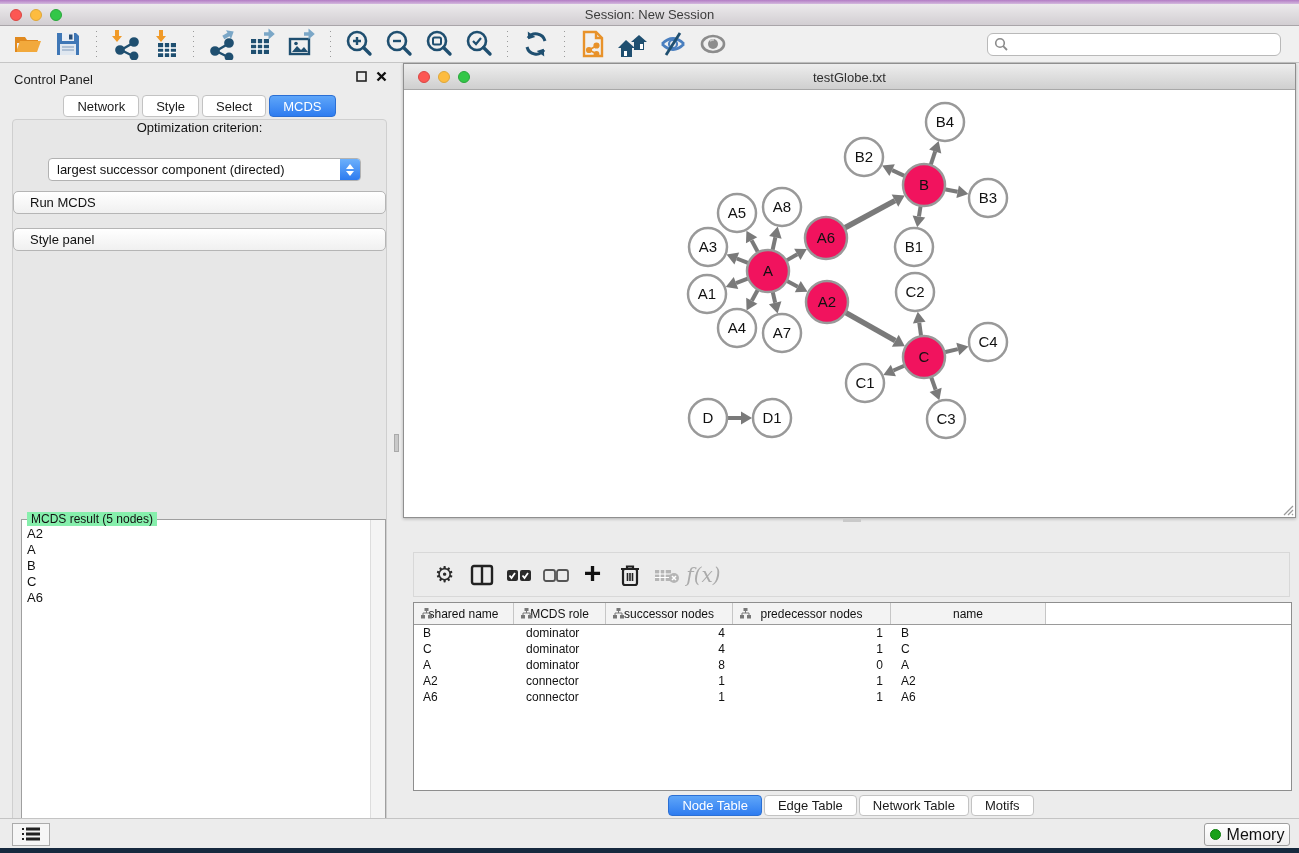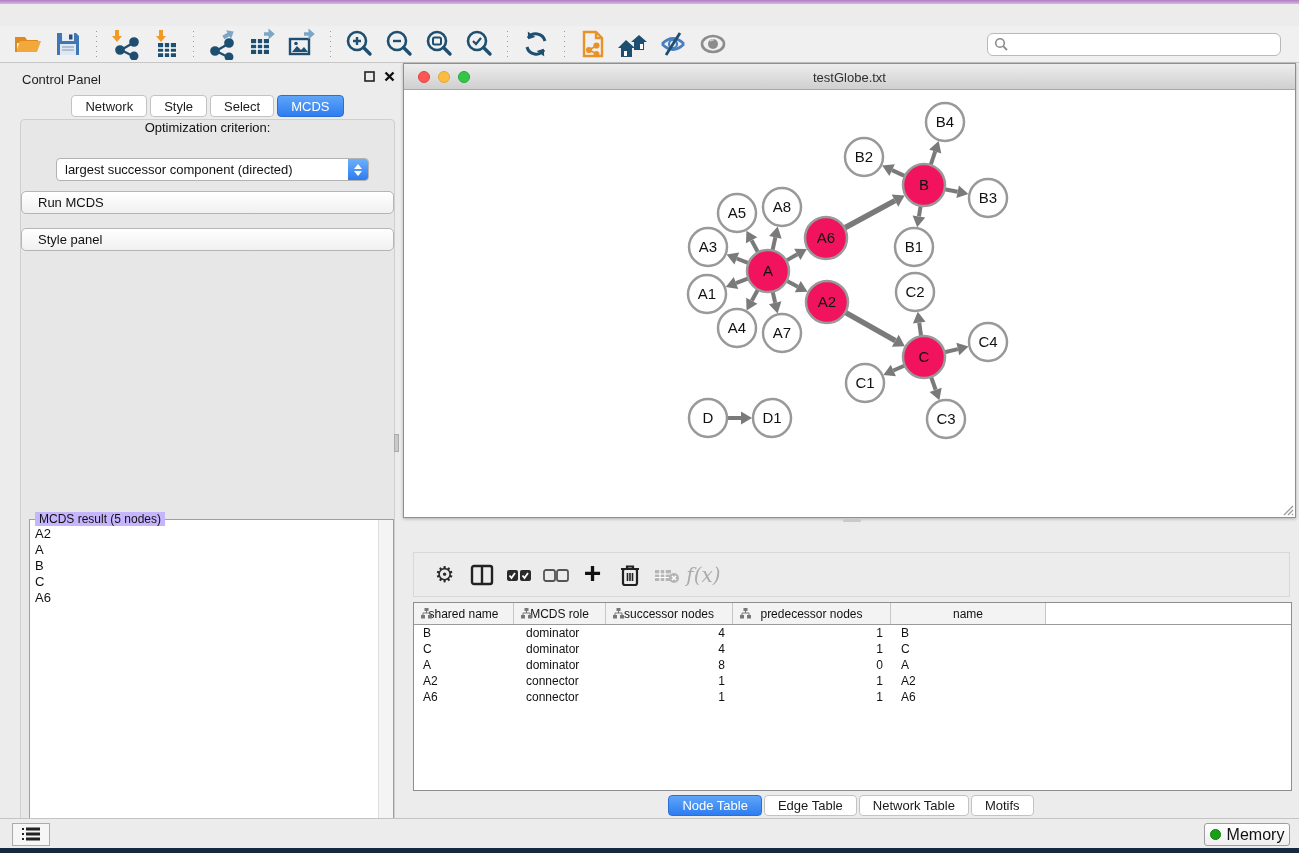--- a/index.html
+++ b/index.html
@@ -30,21 +30,21 @@
   .tsep { width:1px; height:26px; margin:0 8px;
           background-image:linear-gradient(#9a9a9a 30%, transparent 0);
           background-size:1px 5px; background-repeat:repeat-y; }
   .searchbox { margin-left:auto; margin-right:10px; width:294px; height:23px; background:#fff;
                border:1px solid #b9b9b9; border-radius:6px; display:flex; align-items:center;
                padding:0 6px; }
   .searchbox input { border:none; outline:none; flex:1; font-size:12px; margin-left:4px;
                      font-family:"Liberation Sans",sans-serif; background:transparent; }
 
   
-  .control-panel { position:absolute; left:12px; top:59px; width:391px; height:759px; }
+  .control-panel { position:absolute; left:4px; top:59px; width:391px; height:759px; }
   .panel-head { position:relative; height:30px; }
   .panel-head .ptitle { position:absolute; left:10px; top:9px; font-size:13px; color:#1d1d1d; }
   .panel-head .pbtns { position:absolute; right:8px; top:8px; display:flex; gap:9px; align-items:center; }
   .cp-tabs { display:flex; justify-content:center; gap:3px; margin-top:2px; }
   .tab-btn { height:22px; padding:0 13px; font-size:13px; color:#1a1a1a; background:#fff;
              border:1px solid #c3c3c3; border-radius:4px; display:flex; align-items:center; cursor:default; }
   .tab-btn.active { background:linear-gradient(#5fa6f9,#2e7cf0); border-color:#2b6fd4; color:#fff; }
   .cp-inset { position:absolute; left:8px; top:56px; width:375px; height:744px;
               background:#e7e7e7; border:1px solid #cfcfcf; border-radius:4px; }
   .opt-label { text-align:center; font-size:13px; color:#111; }
@@ -57,21 +57,21 @@
   .tri-up   { width:0; height:0; border-left:4px solid transparent; border-right:4px solid transparent;
               border-bottom:5px solid #fff; }
   .tri-down { width:0; height:0; border-left:4px solid transparent; border-right:4px solid transparent;
               border-top:5px solid #fff; }
   .cp-buttons { position:absolute; left:0; width:100%; top:71px; display:flex; justify-content:center; gap:14px;flex-direction:column; }
   .push-btn { height:23px; padding:0 16px; font-size:13px; color:#111; border:1px solid #b5b5b5;
               border-radius:5px; background:linear-gradient(#ffffff,#f0f0f0); display:flex;
               align-items:center; cursor:default; }
   .result-box { position:absolute; left:8px; top:399px; width:365px; height:333px;
                 border:1px solid #9f9f9f; background:#fff; }
-  .result-legend { position:absolute; left:5px; top:-8px; background:#c4b5fd; padding:0 4px;
+  .result-legend { position:absolute; left:5px; top:-8px; background:#86efac; padding:0 4px;
                    font-size:12px; color:#111; }
   .result-list { position:absolute; left:1px; top:6px; right:16px; bottom:1px; overflow:hidden;
                  font-size:13px; color:#111; padding-left:4px; }
   .result-item { line-height:16px; }
   .result-scroll { position:absolute; right:0; top:0; bottom:0; width:15px; background:#f4f4f4;
                    border-left:1px solid #ddd; }
 
   
   .net-window { position:absolute; left:403px; top:59px; width:893px; height:455px;
                 background:#fff; border:1px solid #8f8f8f; box-shadow:0 1px 3px rgba(0,0,0,.25); }
@@ -127,20 +127,28 @@
   .bottom-strip { position:absolute; left:0; bottom:0; width:100%; height:5px; background:#16293e; }
 </style>
 </head>
 <body>
 
 <div id="screen">
   <div class="top-strip"></div>
 
   <div class="app">
 
+    <div class="titlebar">
+      <div class="lights">
+        <div class="light red"></div>
+        <div class="light yellow"></div>
+        <div class="light green"></div>
+      </div>
+      <div class="title">Session: New Session</div>
+    </div>
 
     <div class="toolbar">
       <div class="tbtn">
         <svg width="30" height="30" viewBox="0 0 30 30">
             <path d="M3 8 h9 l2 3 h11 v3 H3z" fill="#e0891f"></path>
             <path d="M3 23 L7 12 h21 l-4 11z" fill="#f2a93c"></path>
             <path d="M3 8 v15" stroke="#e0891f" stroke-width="2"></path>
           </svg>
       </div>
       <div class="tbtn">

